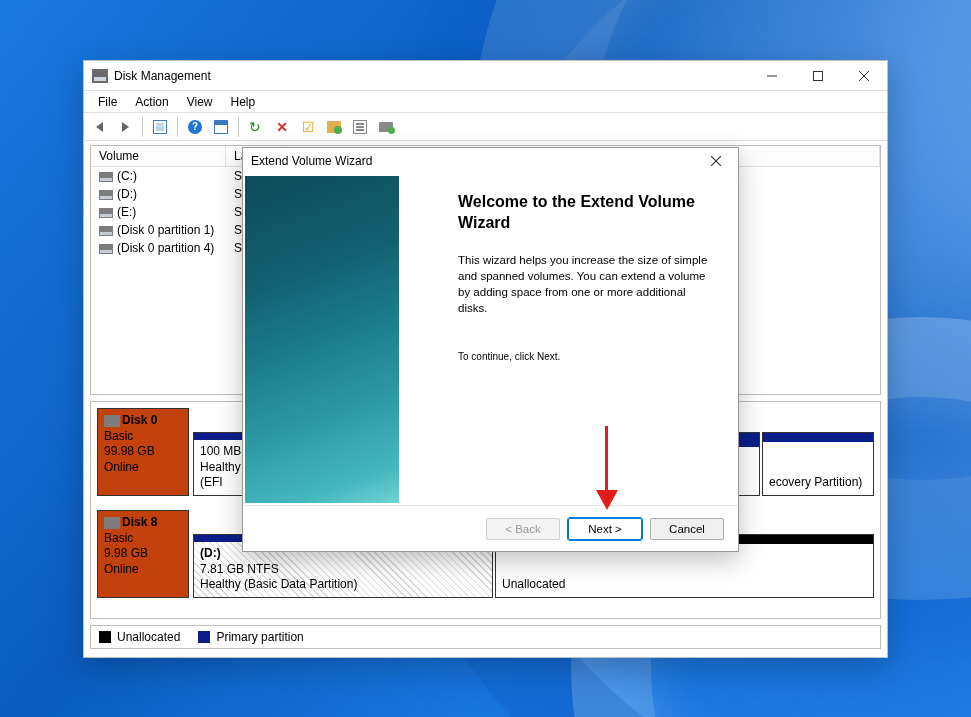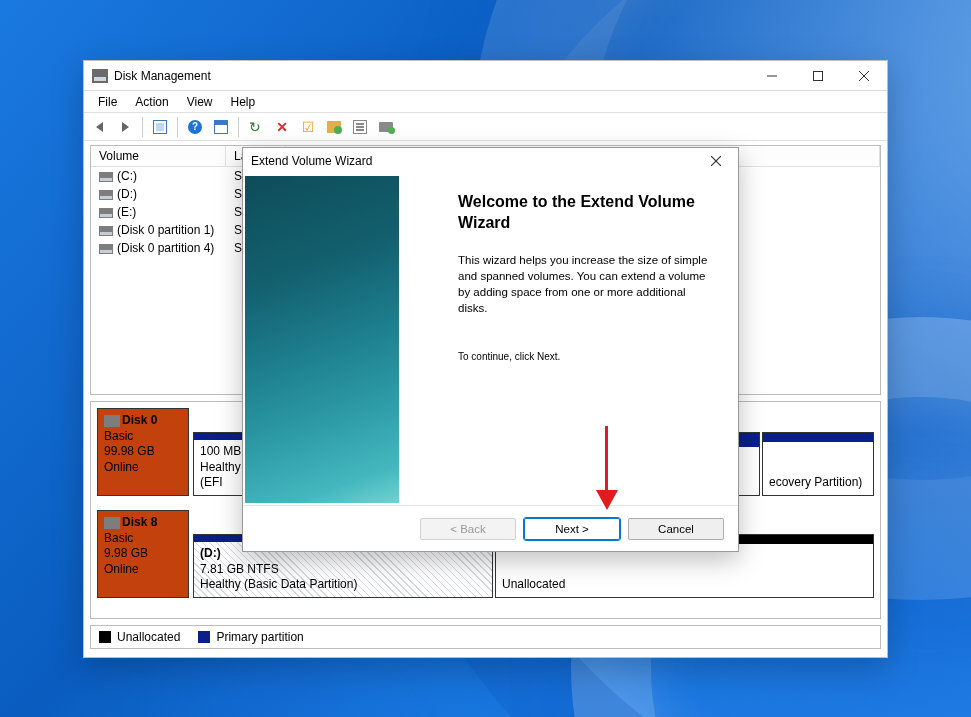--- a/index.html
+++ b/index.html
@@ -219,21 +219,21 @@
   .wiz-heading { font-size:16px; font-weight:bold; line-height:1.3; color:#000; }
   .wiz-desc { margin-top:18px; font-size:11.5px; line-height:1.4; color:#000;}
   .wiz-continue { margin-top:35px; font-size:10px; }
   .wiz-footer {
     height:46px;
     display:flex; align-items:center; justify-content:flex-end;
     padding-right: 14px; gap: 8px;
     border-top:1px solid #e8e8e8;
   }
   .wbtn {
-    width:96px; height:22px;
+    width:74px; height:22px;
     border:1px solid #adadad;
     background:#efefef;
     font-size:11.5px;
     display:flex; align-items:center; justify-content:center;
     border-radius:2px;
   }
   .wbtn.primary {
     border:1px solid #0078d4;
     outline: 1px solid #0078d4;
     background:#fff;

